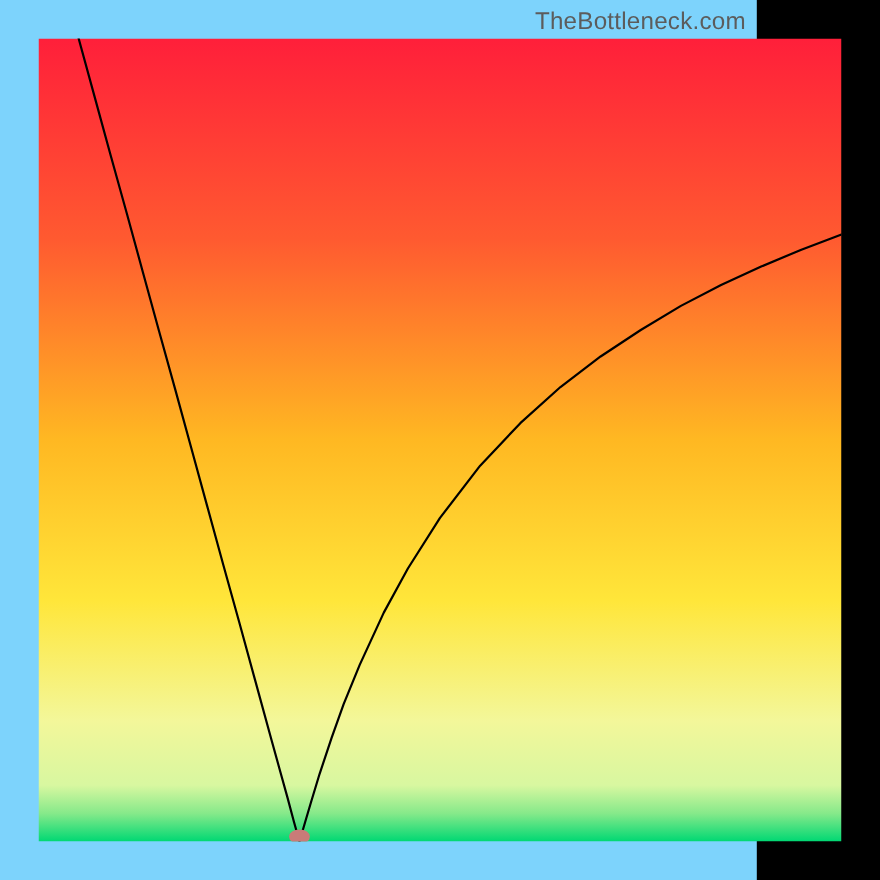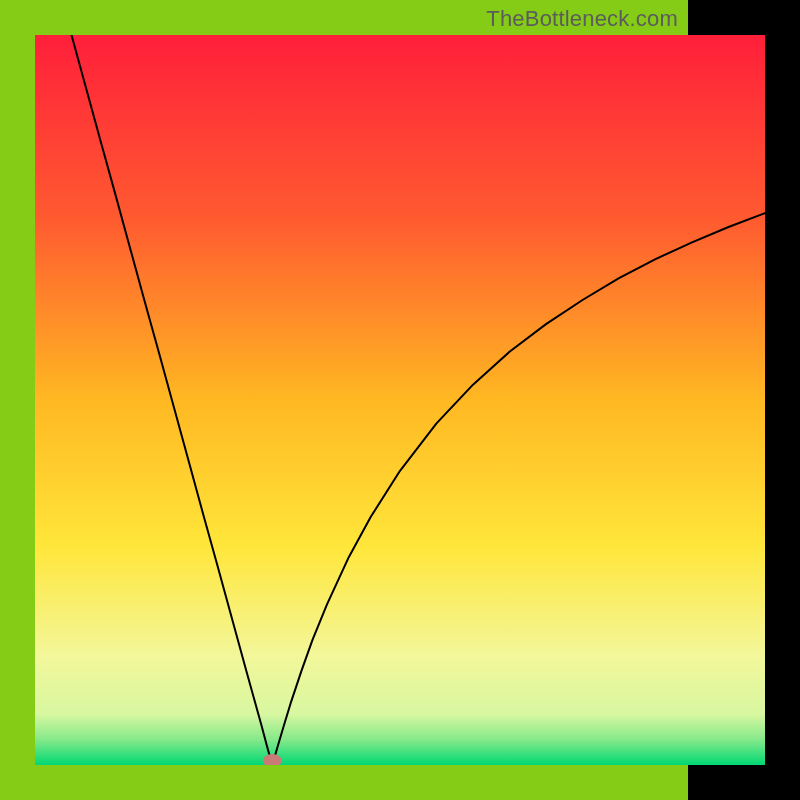--- a/index.html
+++ b/index.html
@@ -10,21 +10,21 @@
     background: #000;
     overflow: hidden;
     font-family: Arial, Helvetica, sans-serif;
   }
   .frame {
     position: absolute;
     left: 0;
     top: 0;
     width: 688px;
     height: 800px;
-    background: #84cc16;
+    background: #7dd3fc;
   }
   .plot {
     position: absolute;
     left: 35px;
     top: 35px;
     width: 730px;
     height: 730px;
     
   }
   .watermark {

